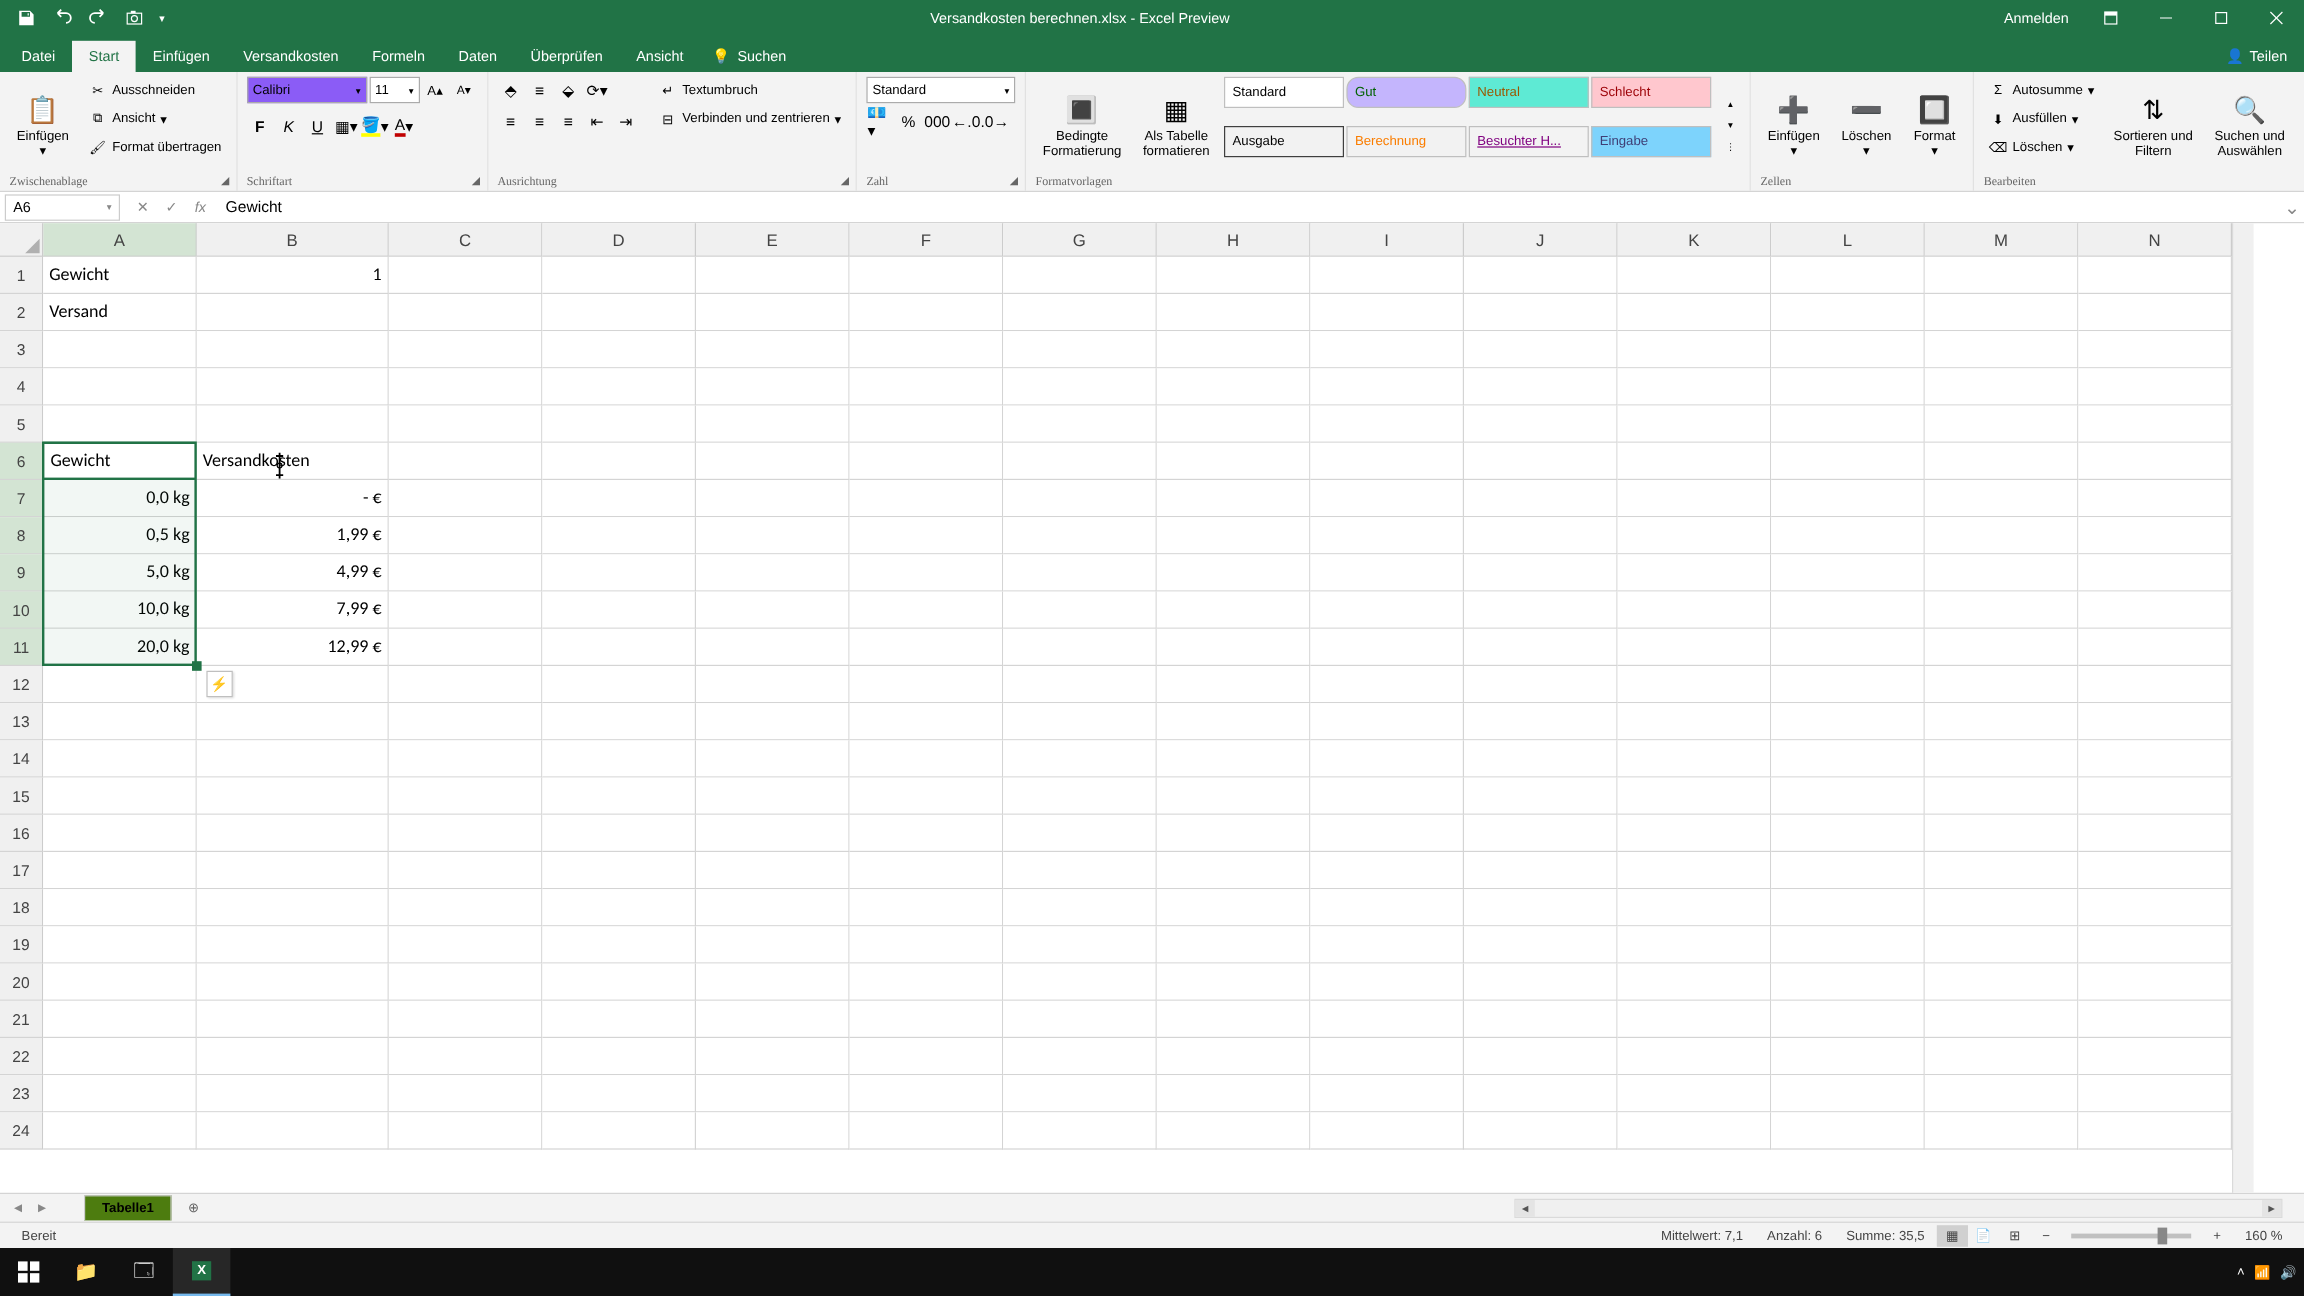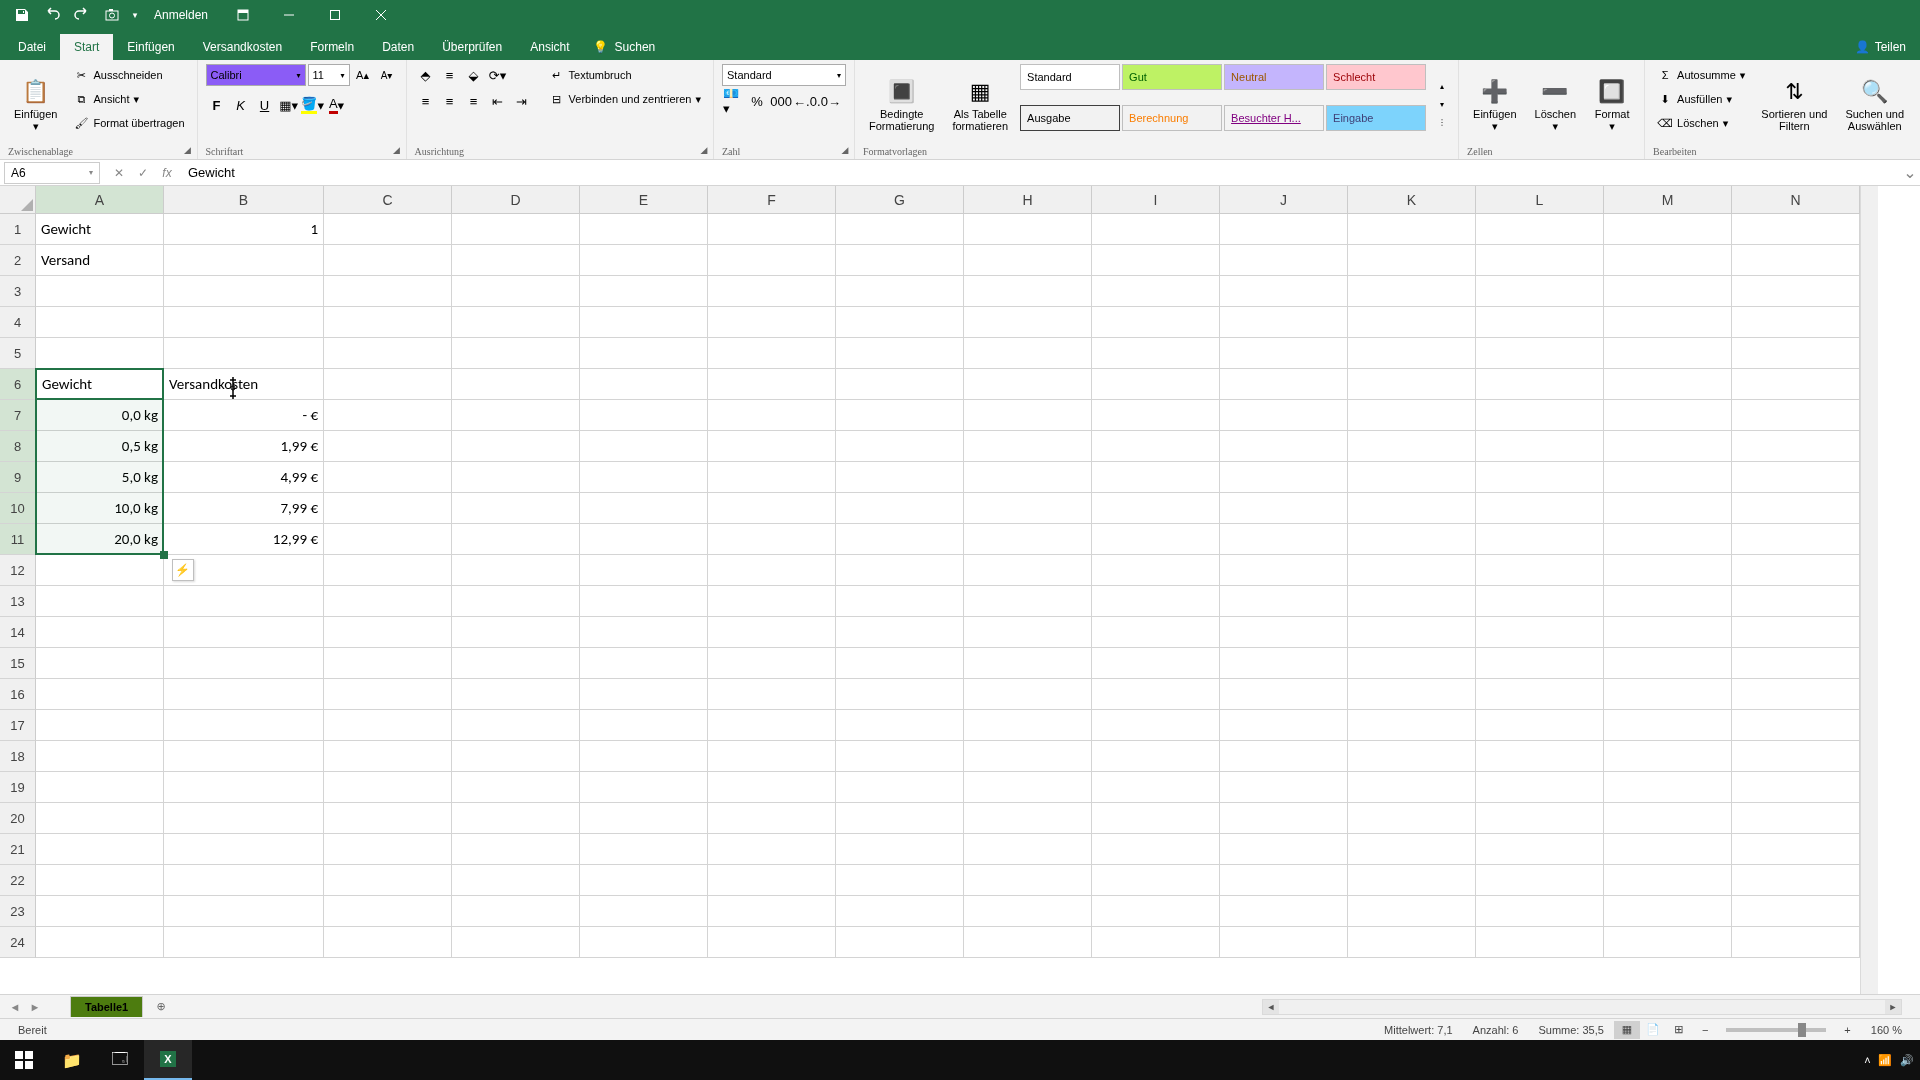--- a/index.html
+++ b/index.html
@@ -126,20 +126,21 @@
       </div>
     <div class="qat-btn">
         <svg width="16" height="16" viewBox="0 0 16 16">
           <rect x="2" y="4" width="12" height="9" fill="none" stroke="#fff"></rect>
           <circle cx="8" cy="8.5" r="2.5" fill="none" stroke="#fff"></circle>
           <rect x="5" y="2" width="4" height="2" fill="#fff"></rect>
         </svg>
       </div>
     <div class="qat-btn" style="width:14px;font-size:9px;">▾</div>
   </div>
+  <div class="title">Versandkosten berechnen.xlsx - Excel Preview</div>
   <div class="right">
     <div class="signin">Anmelden</div>
     <div class="win-btn">
         <svg width="12" height="12" viewBox="0 0 12 12">
           <rect x="1" y="1" width="10" height="10" fill="none" stroke="#fff"></rect>
           <rect x="1" y="1" width="10" height="3" fill="#fff"></rect>
         </svg>
       </div>
     <div class="win-btn">
         <svg width="12" height="12">
@@ -291,22 +292,22 @@
         <div class="lbl" style="white-space:pre;">Bedingte
 Formatierung</div>
       </div>
       <div class="big-btn">
         <div class="ico">▦</div>
         <div class="lbl" style="white-space:pre;">Als Tabelle
 formatieren</div>
       </div>
       <div class="style-grid">
         <div class="style-cell" style="background:#fff;">Standard</div>
-        <div class="style-cell" style="background:#bef264;color:#006100;">Gut</div>
-        <div class="style-cell" style="background:#c4b5fd;color:#9c5700;">Neutral</div>
+        <div class="style-cell" style="background:#c4b5fd;color:#006100;border-radius:10px;">Gut</div>
+        <div class="style-cell" style="background:#5eead4;color:#9c5700;">Neutral</div>
         <div class="style-cell" style="background:#ffc7ce;color:#9c0006;">Schlecht</div>
         <div class="style-cell" style="background:#f2f2f2;border:1px solid #3f3f3f;">Ausgabe</div>
         <div class="style-cell" style="background:#f2f2f2;color:#fa7d00;">Berechnung</div>
         <div class="style-cell" style="color:#800080;text-decoration:underline;">Besuchter H...</div>
         <div class="style-cell" style="background:#7dd3fc;color:#3f3f76;">Eingabe</div>
       </div>
       <div style="display:flex;flex-direction:column;justify-content:center;gap:2px;margin-left:2px;">
         <div class="icon-btn" style="width:16px;height:16px;font-size:8px;">▴</div>
         <div class="icon-btn" style="width:16px;height:16px;font-size:8px;">▾</div>
         <div class="icon-btn" style="width:16px;height:16px;font-size:8px;">⋮</div>

